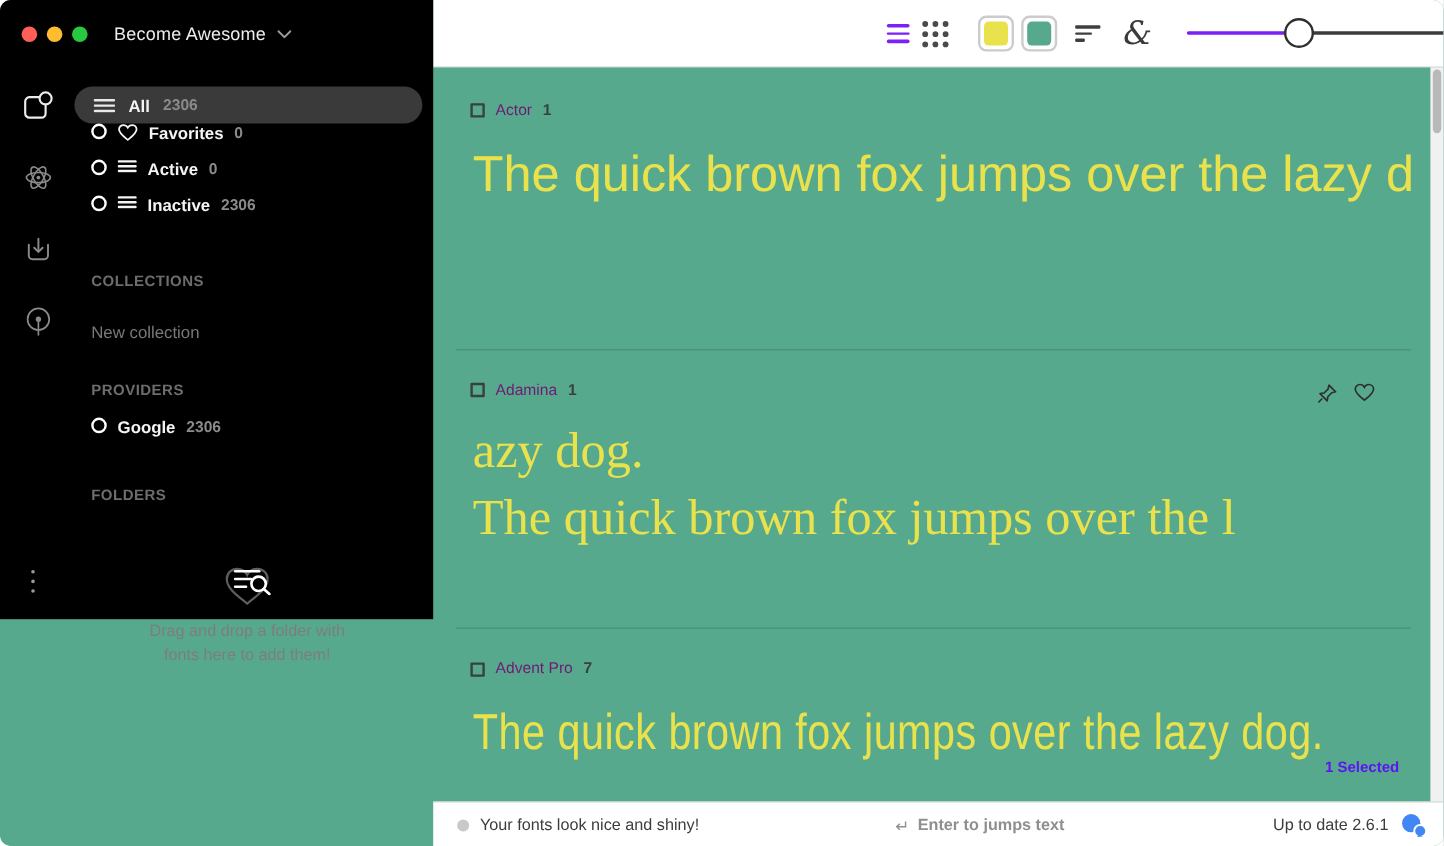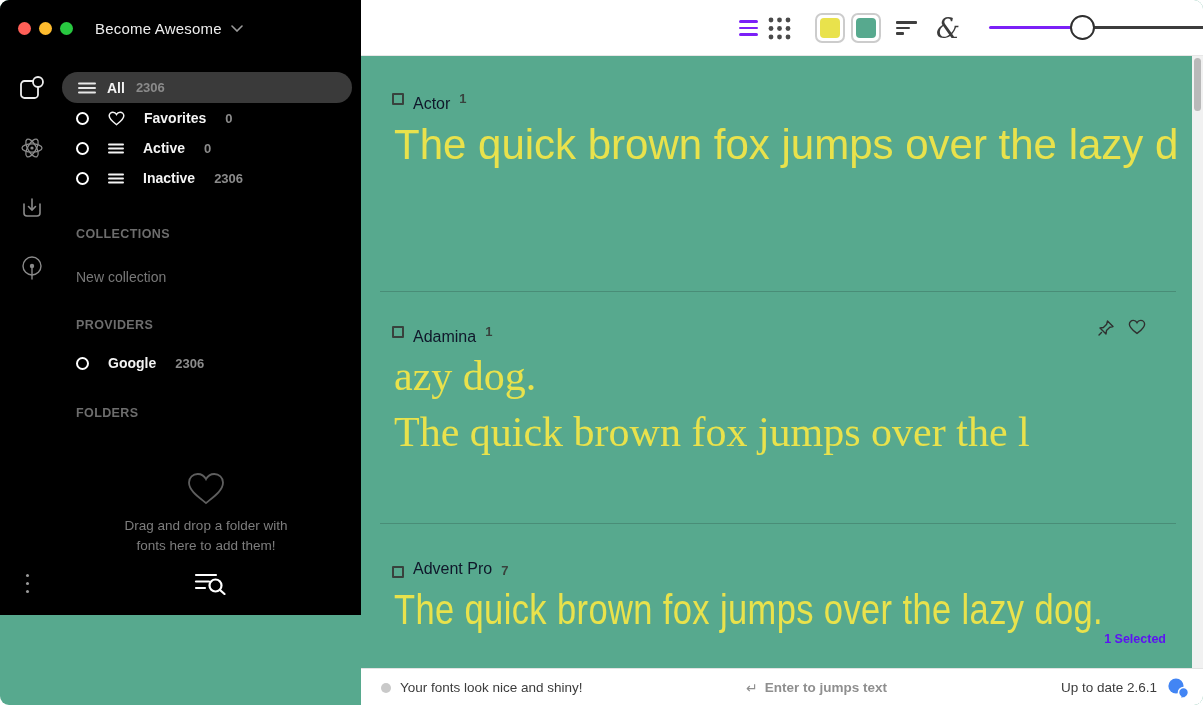--- a/index.html
+++ b/index.html
@@ -2,32 +2,32 @@
 <html><head>
 <meta charset="utf-8">
 <style>
   * { margin:0; padding:0; box-sizing:border-box; }
   html,body { background:#fff; }
   body { font-family:"Liberation Sans", sans-serif; }
   .window { position:relative; width:1203px; height:705px; overflow:hidden;
             border-radius:9px; background:#57a98e; }
 
   
-  .sidebar { position:absolute; left:0; top:0; width:361px; height:615px; background:#000; z-index:5; }
+  .sidebar { position:absolute; left:0; top:0; width:361px; height:516px; background:#000; z-index:5; }
   .traffic { position:absolute; top:22px; left:18px; display:flex; gap:8px; }
   .traffic span { width:13px; height:13px; border-radius:50%; display:block; }
   .tl-red{background:#ff5f57;} .tl-yellow{background:#febc2e;} .tl-green{background:#28c840;}
   .wtitle { position:absolute; left:95px; top:20px; display:flex; align-items:center; gap:9px;
             color:#ededed; font-size:15px; font-weight:500; letter-spacing:.2px; }
   .rail { position:absolute; left:14px; top:72px; width:36px; display:flex; flex-direction:column; align-items:center; }
   .rail .ricon { height:32px; margin-bottom:28px; display:flex; align-items:center; justify-content:center; }
   .nav { position:absolute; left:62px; top:72px; width:290px; }
   .pill { height:31px; background:#3a3a3a; border-radius:16px; display:flex; align-items:center;
           padding-left:16px; gap:11px; }
-  .navrow { height:30px; display:flex; align-items:center; gap:19px; padding-left:14px;text-decoration:underline; }
+  .navrow { height:30px; display:flex; gap:9px; padding-left:14px;text-decoration:underline; }
   .navlabel { color:#f4f4f4; font-size:14px; font-weight:700; }
   .navcount { color:#8b8b8b; font-size:13px; font-weight:700; }
   .radio { width:13px; height:13px; border:2px solid #fff; border-radius:50%; flex:none; }
   .sechead { color:#6d6d6d; font-size:12.5px; font-weight:700; letter-spacing:.4px;
              padding-left:14px; }
   .muted { color:#787878; font-size:14px; padding-left:14px; } 
   .dropzone { position:absolute; left:62px; top:470px; width:288px; text-align:center; }
   .dropzone .txt { color:#7d7d7d; font-size:13.5px; line-height:20px; margin-top:10px; }
   .dots-menu { position:absolute; left:26px; bottom:22px; display:flex; flex-direction:column; gap:5px; }
   .dots-menu i { width:3px; height:3px; border-radius:50%; background:#9a9a9a; display:block; }
@@ -51,21 +51,21 @@
   .slider { position:absolute; left:628px; top:26px; width:457px; height:3px; }
   .slider .seg-l { position:absolute; left:0; top:0; height:3px; width:94px; background:#7b20f7; border-radius:2px; }
   .slider .seg-r { position:absolute; left:94px; top:0; height:3px; right:0; background:#3c3c3c; border-radius:2px; }
   .knob { position:absolute; left:81px; top:-11px; width:25px; height:25px; border-radius:50%;
           background:#fff; border:2.5px solid #2f2f2f; }
 
   
   .canvas { position:absolute; left:361px; top:56px; width:831px; height:612px; background:#57a98e; overflow:hidden; }
   .card-head { position:absolute; display:flex; align-items:center; gap:9px; left:31px; }
   .cbox { width:12px; height:12px; border:2px solid #38423d; border-radius:1px; flex:none; }
-  .cname { color:#0f172a; font-size:16px; font-weight:500;margin-top:11px; }
+  .cname { color:#701a75; font-size:13px; font-weight:500; }
   .ccount { color:#38423d; font-size:13px; font-weight:700; }
   .preview { position:absolute; left:33px; color:#e9e24c; font-size:42px; line-height:53px; white-space:nowrap; }
   .serif { font-family:"Liberation Serif", serif; line-height:56px; }
   .cond { display:inline-block; transform:scaleX(.82); transform-origin:0 50%; font-weight:300; letter-spacing:.5px; }
   .divider { position:absolute; left:19px; width:796px; height:1px; background:rgba(0,0,0,.16); }
   .cardicons { position:absolute; display:flex; gap:13px; }
   .selectedtag { position:absolute; right:26px; top:576px; color:#5d13f2; font-size:12.5px; font-weight:700; }
 
   
   .scrollbar { position:absolute; left:1192px; top:56px; width:11px; height:612px; background:#f1f1f1; z-index:3; }

